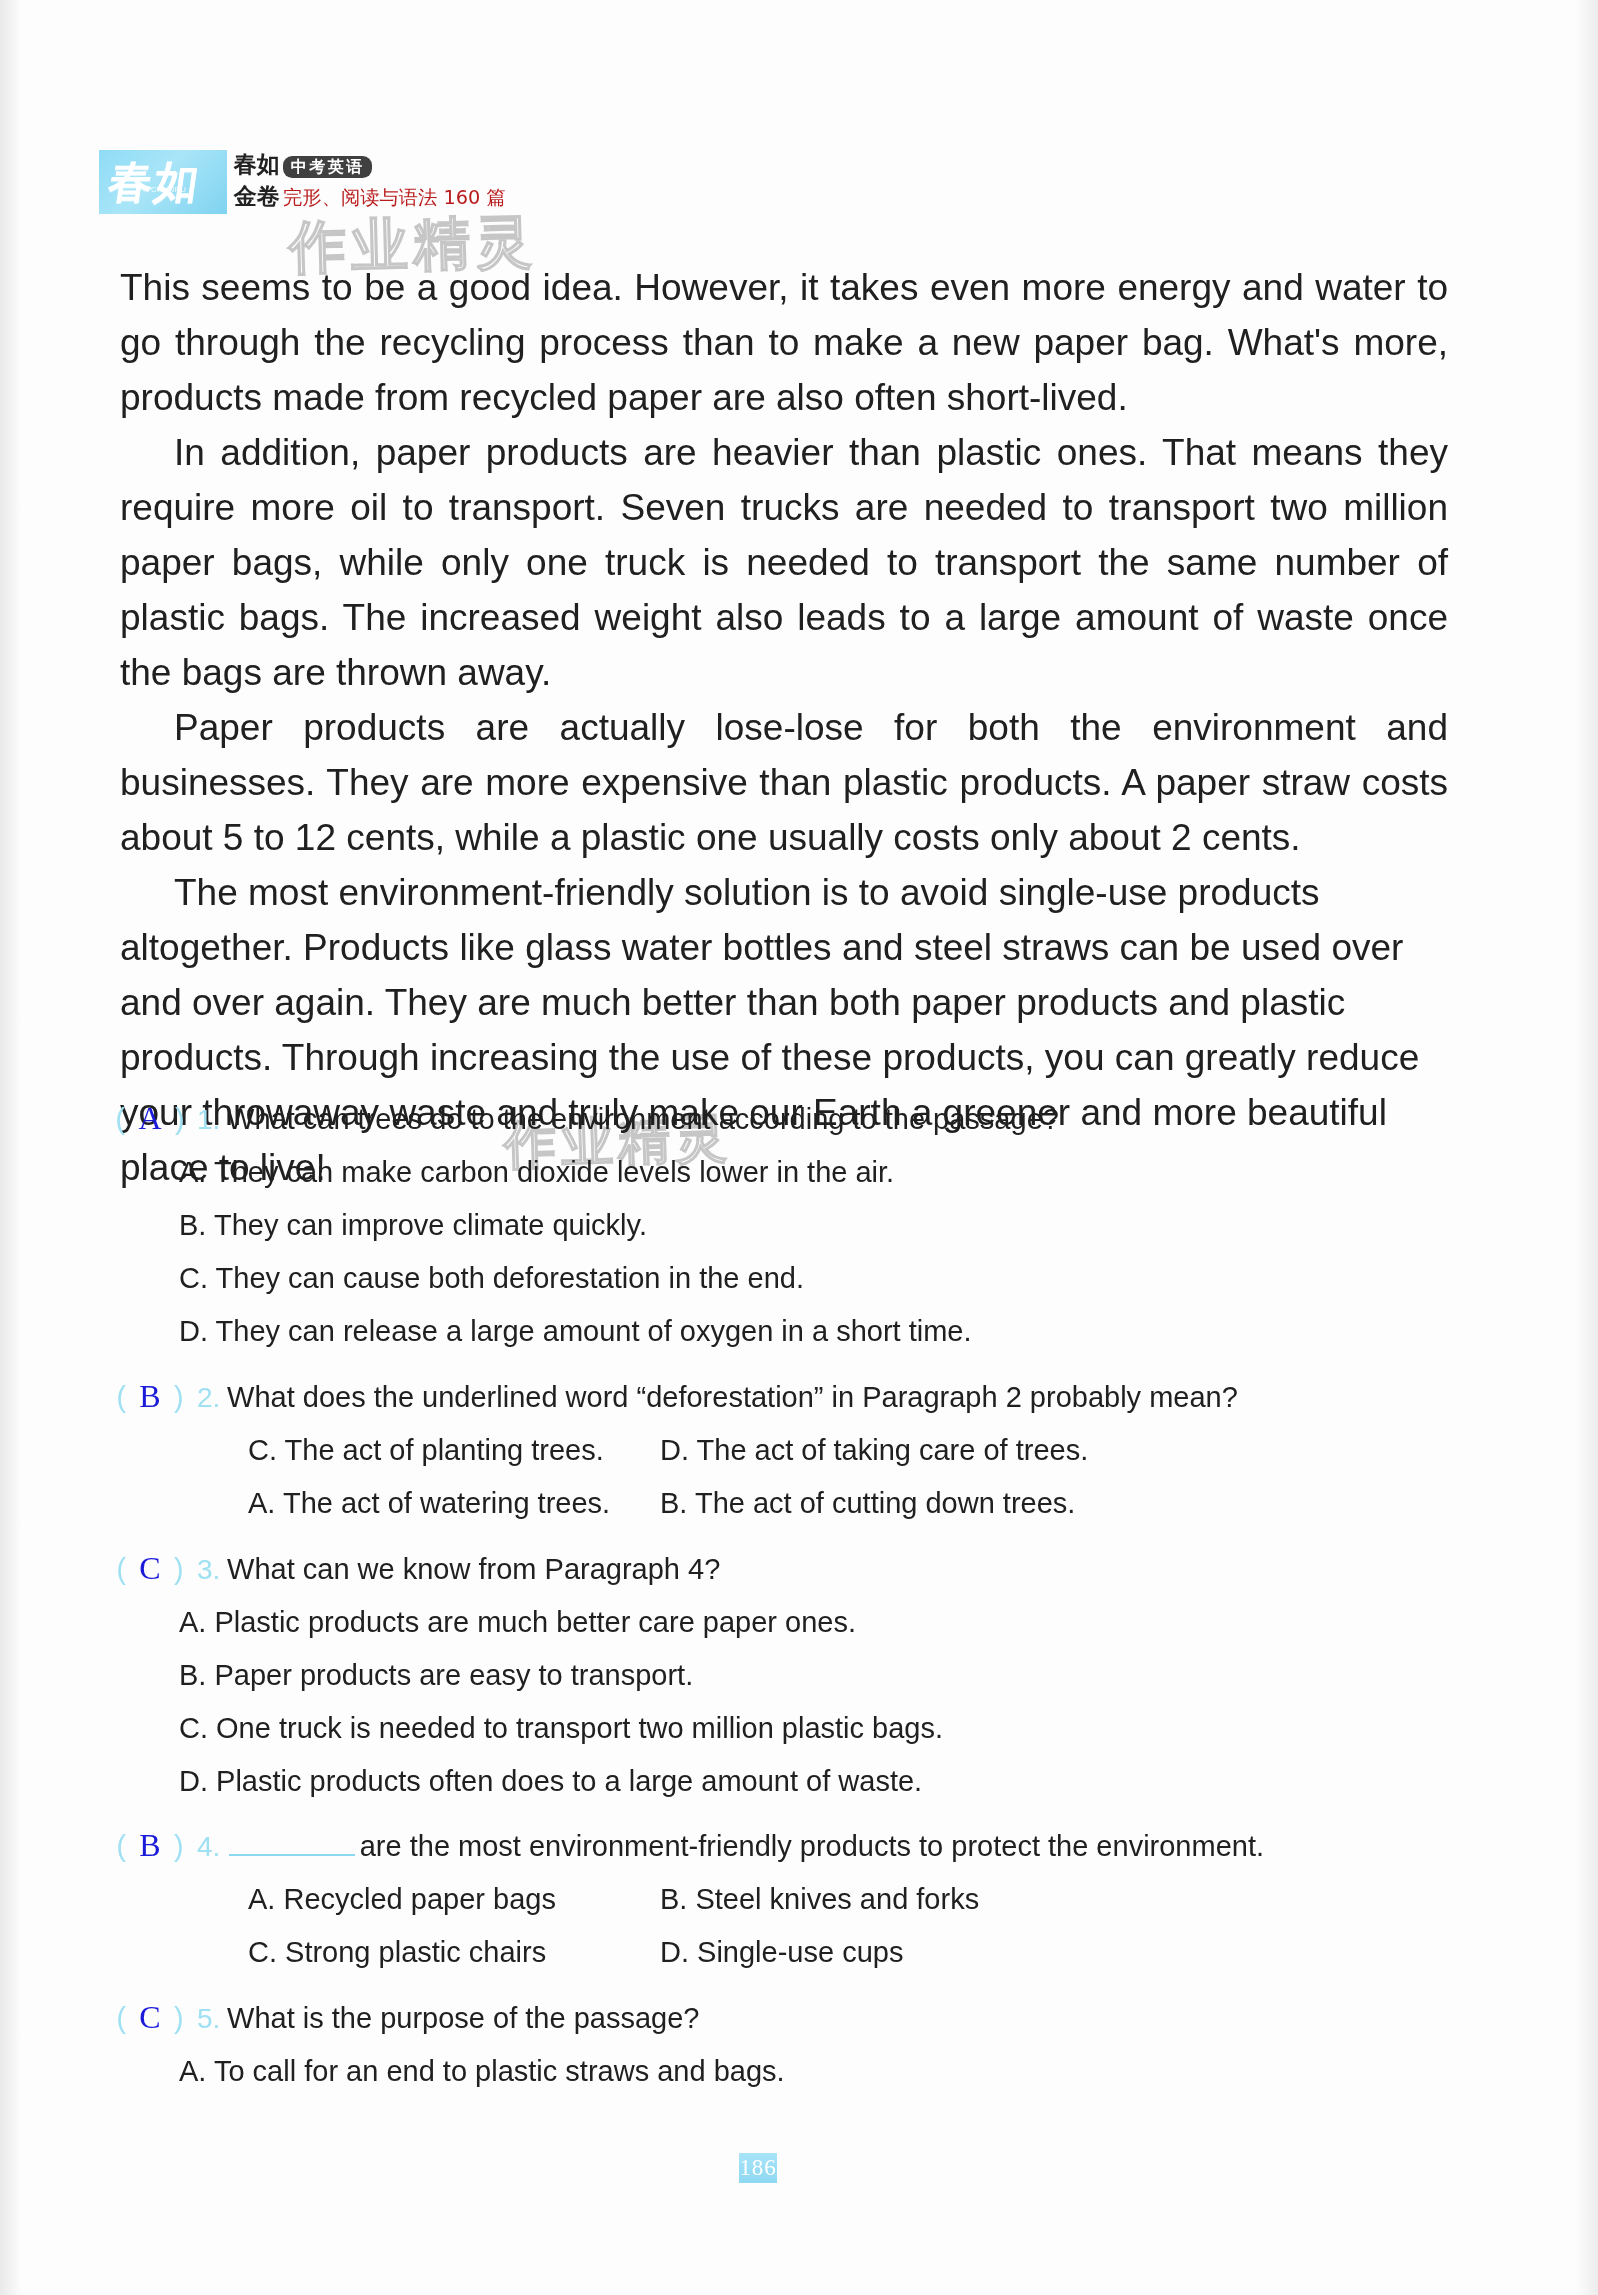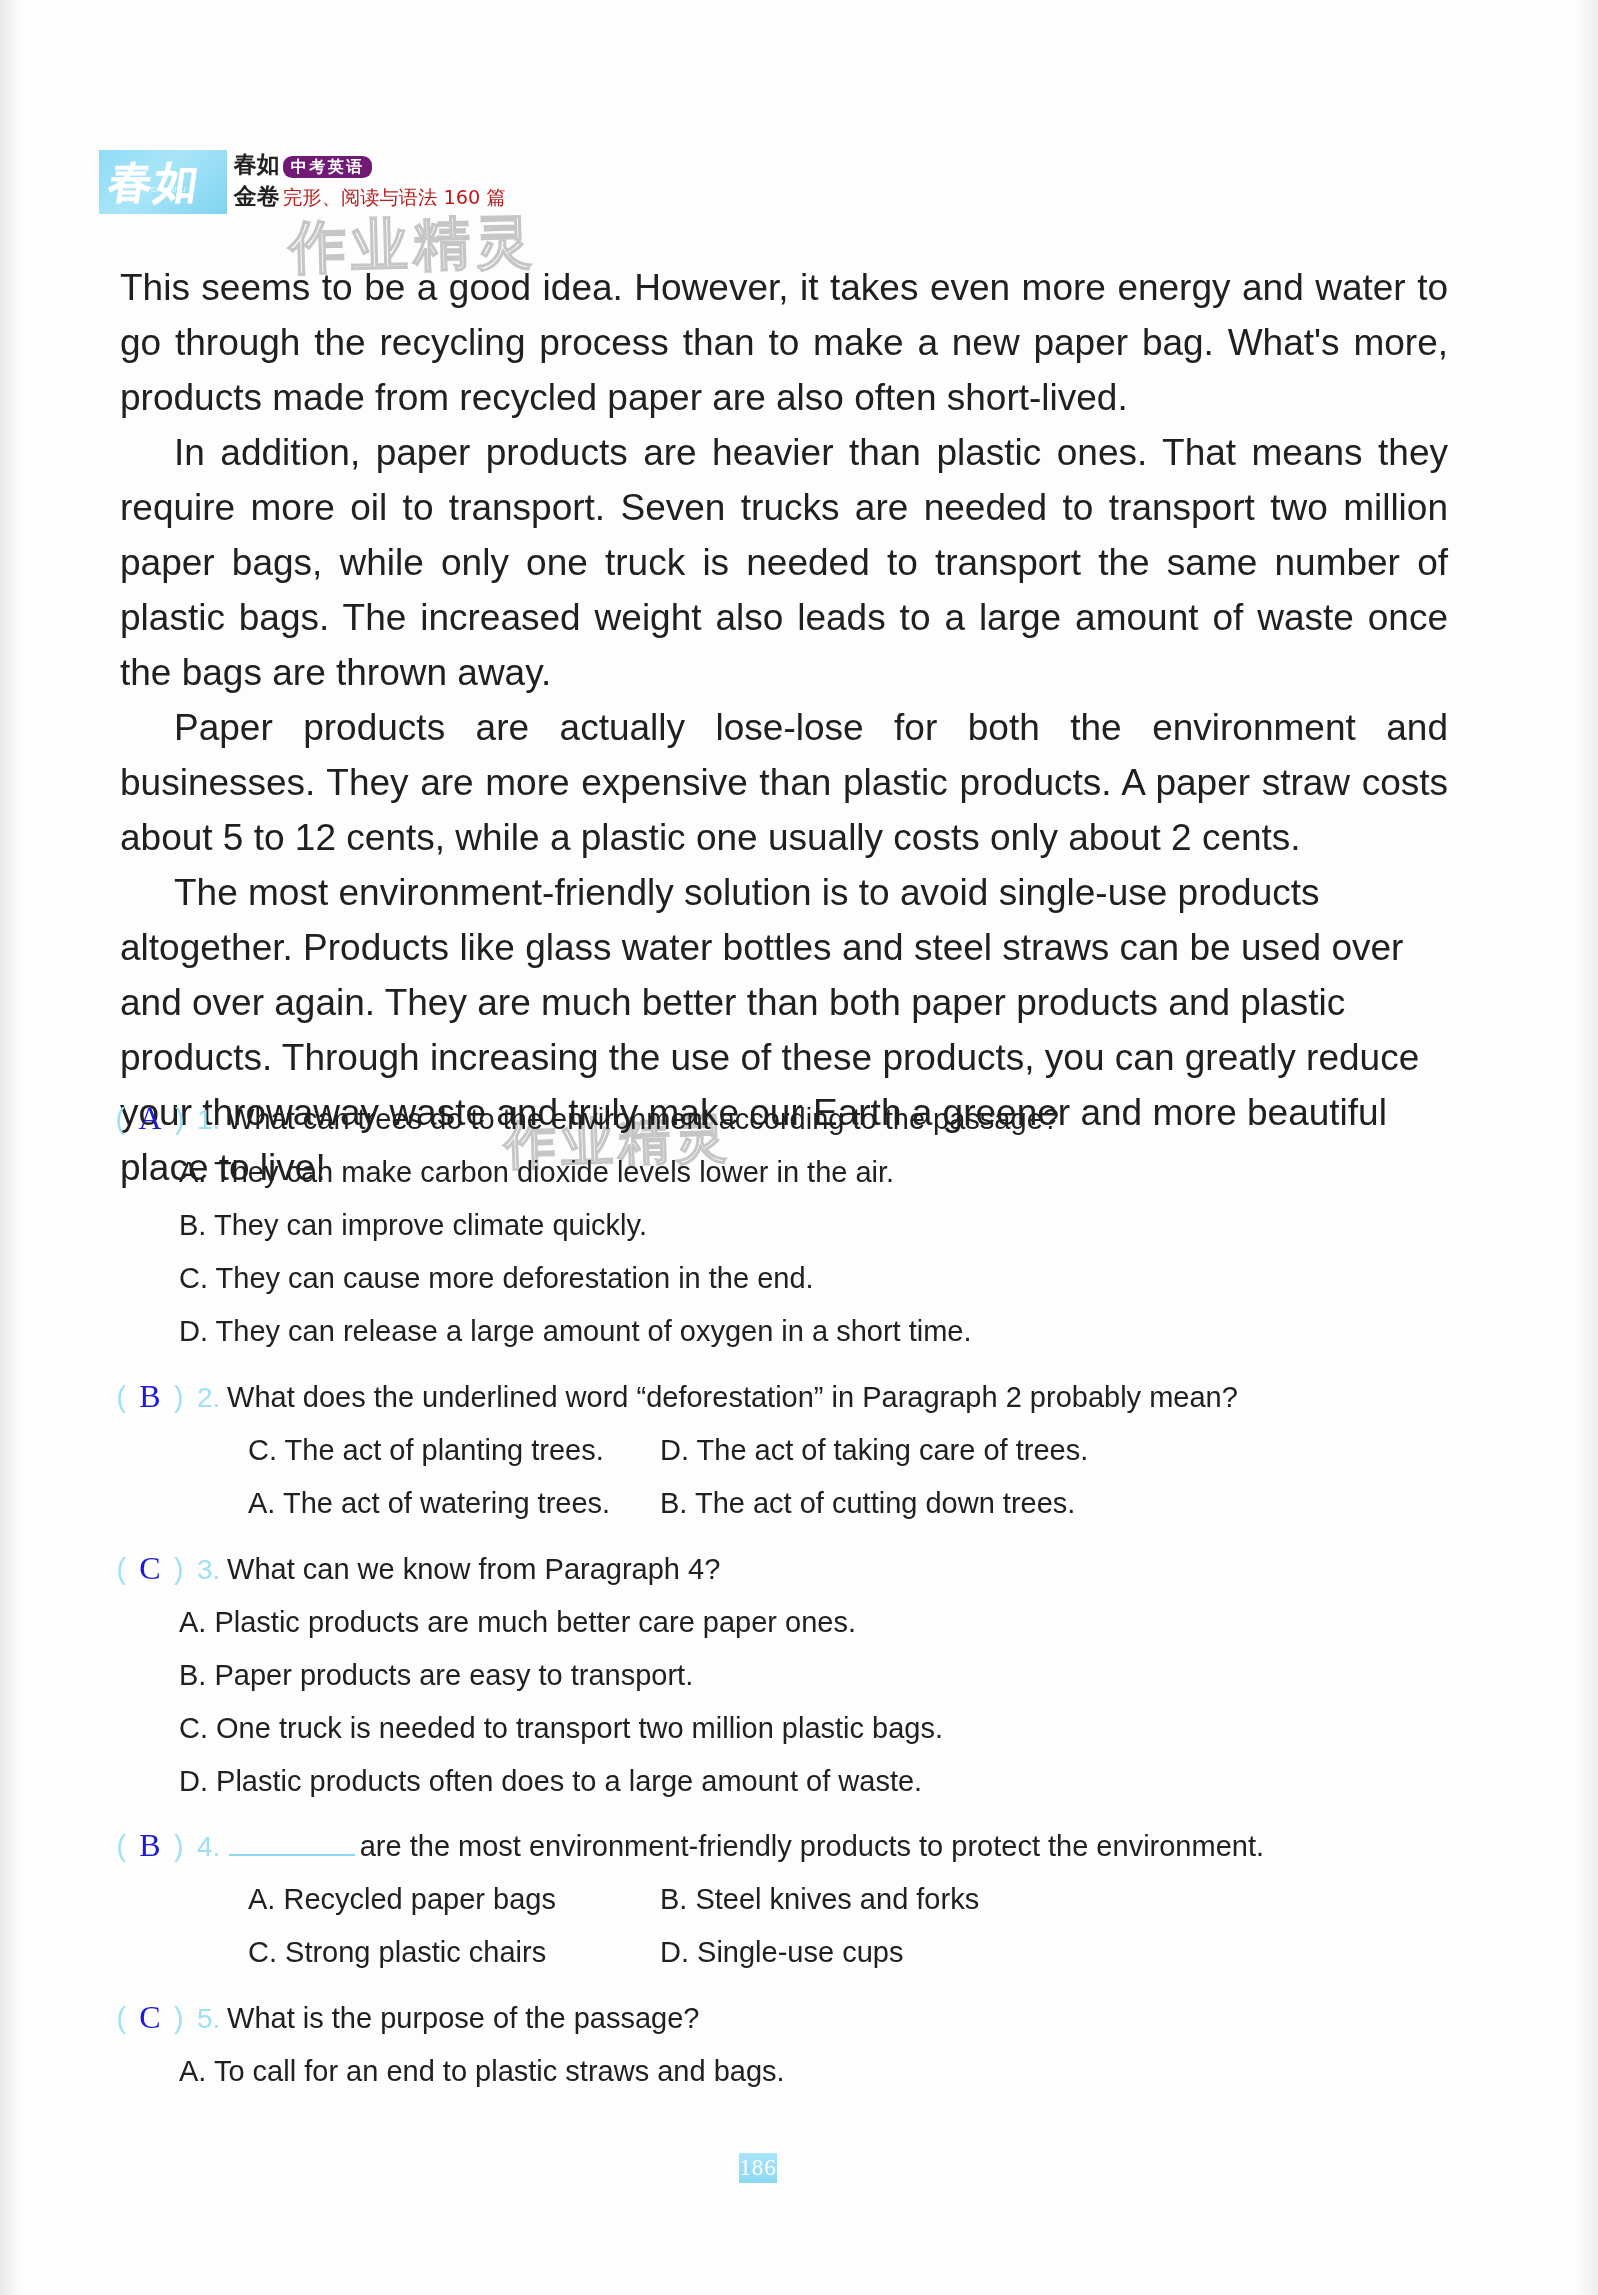--- a/index.html
+++ b/index.html
@@ -92,21 +92,21 @@
     font-weight: bold;
     color: #222;
     line-height: 28.6px;
   }
   .title-sub-pill {
     margin-left: 3.4px;
     font-family: "DejaVu Sans", sans-serif;
     font-size: 16px;
     font-weight: bold;
     color: #ffffff;
-    background: #701a75;
+    background: #404040;
     border-radius: 9.2px;
     padding: 0.8px 7.6px;
     letter-spacing: 2.5px;
     line-height: 20px;
   }
   .title-desc {
     margin-left: 3.4px;
     font-family: "DejaVu Sans", sans-serif;
     font-size: 19.3px;
     color: #b91c1c;
@@ -287,21 +287,21 @@
     <div class="q-block">
       <div class="q-head">
         <span class="q-paren">
           <span>(</span><span class="q-answer">A</span><span>)</span>
         </span>
         <span class="q-num">1.</span>
         <span class="q-text">What can trees do to the environment according to the passage?</span>
       </div>
       <div class="opt-single">A. They can make carbon dioxide levels lower in the air.</div>
       <div class="opt-single">B. They can improve climate quickly.</div>
-      <div class="opt-single">C. They can cause more deforestation in the end.</div>
+      <div class="opt-single">C. They can cause both deforestation in the end.</div>
       <div class="opt-single">D. They can release a large amount of oxygen in a short time.</div>
     </div>
     <div class="q-gap"></div>
 
     <div class="q-block">
       <div class="q-head">
         <span class="q-paren">
           <span>(</span><span class="q-answer">B</span><span>)</span>
         </span>
         <span class="q-num">2.</span>

